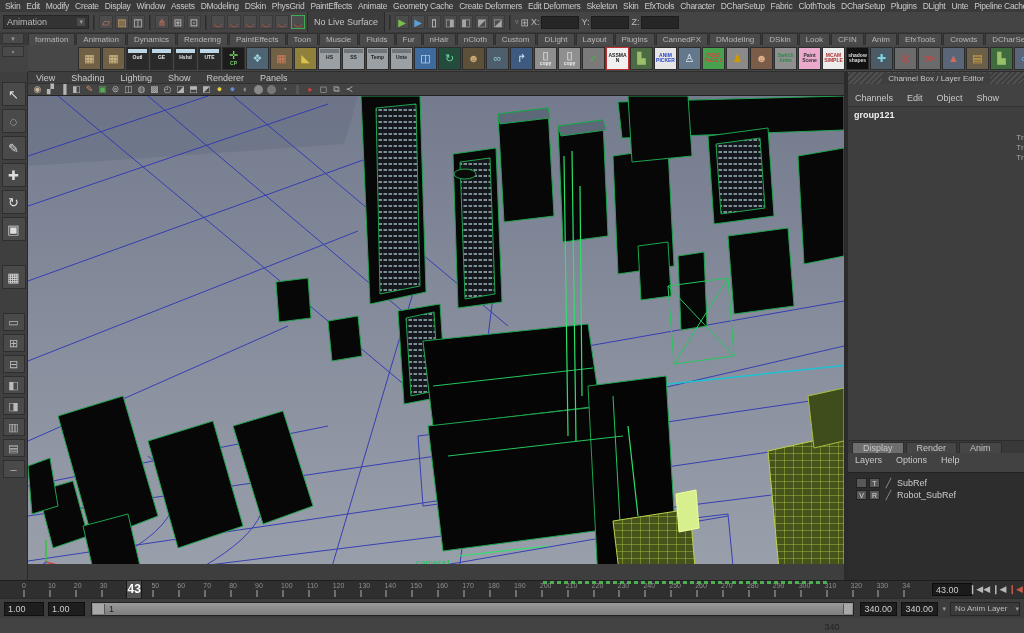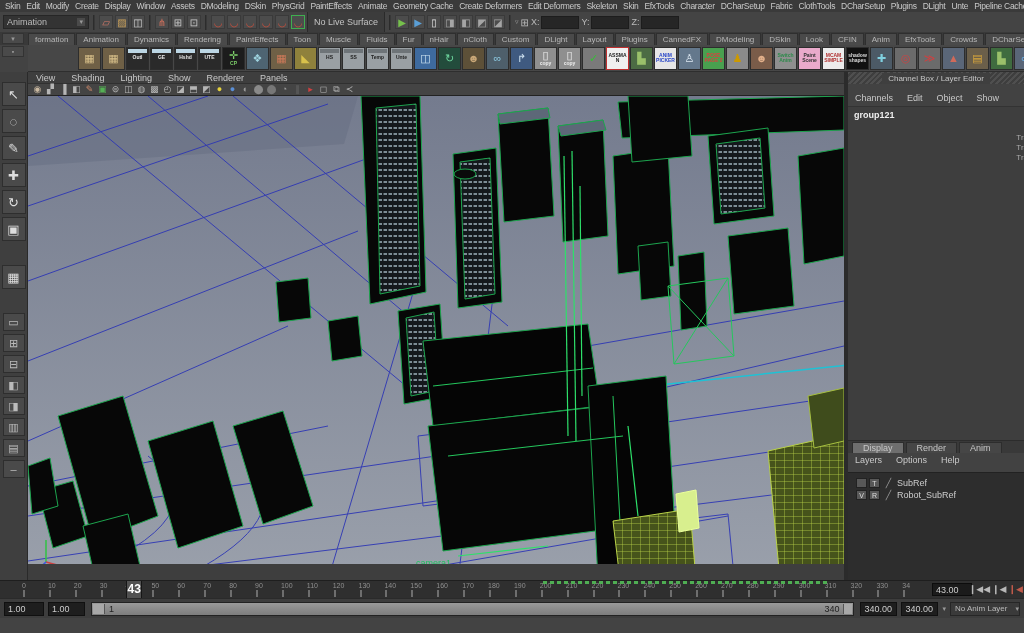--- a/index.html
+++ b/index.html
@@ -106,21 +106,21 @@
 
   
   .rangeslider{position:absolute;left:0;top:598px;width:1024px;height:20px;background:#3d3d3d;border-top:1px solid #2a2a2a;
                display:flex;align-items:center;gap:4px;padding:0 4px;}
   .rfield{width:40px;height:14px;background:#1e1e1e;border:1px solid #101010;color:#ccc;font-size:9px;
           padding:1px 0 0 3px;flex:0 0 auto;}
   .rtrack{position:relative;flex:1;height:14px;background:linear-gradient(#9a9a9a,#7d7d7d);
           border:1px solid #222;margin:0 2px;}
   .rtrack .h1{position:absolute;left:1px;top:1px;bottom:1px;width:12px;background:#a8a8a8;border-right:1px solid #555;}
   .rtrack .v1{position:absolute;left:17px;top:1px;font-size:9px;color:#222;}
-  .rtrack .v2{position:absolute;right:14px;top:1px;font-size:9px;color:#222;}
+  .rtrack .v2{position:absolute;right:14px;top:19px;font-size:9px;color:#222;}
   .rtrack .h2{position:absolute;right:1px;top:1px;bottom:1px;width:9px;background:#a8a8a8;border-left:1px solid #555;}
   .ddarr{font-size:7px;color:#999;flex:0 0 auto;}
   .animlayer{width:70px;height:14px;background:#3a3a3a;border:1px solid #262626;color:#bbb;font-size:8px;
              display:flex;align-items:center;padding-left:4px;justify-content:space-between;flex:0 0 auto;}
 
   
   .cmdline{position:absolute;left:0;top:618px;width:1024px;height:15px;background:#3c3c3c;display:flex;align-items:stretch;}
   .cmdcorner{width:28px;background:#3c3c3c;}
   .mel{width:76px;background:#4f4f4f;border:1px solid #2d2d2d;color:#c9c9c9;font-size:9px;
        display:flex;align-items:center;justify-content:center;}

